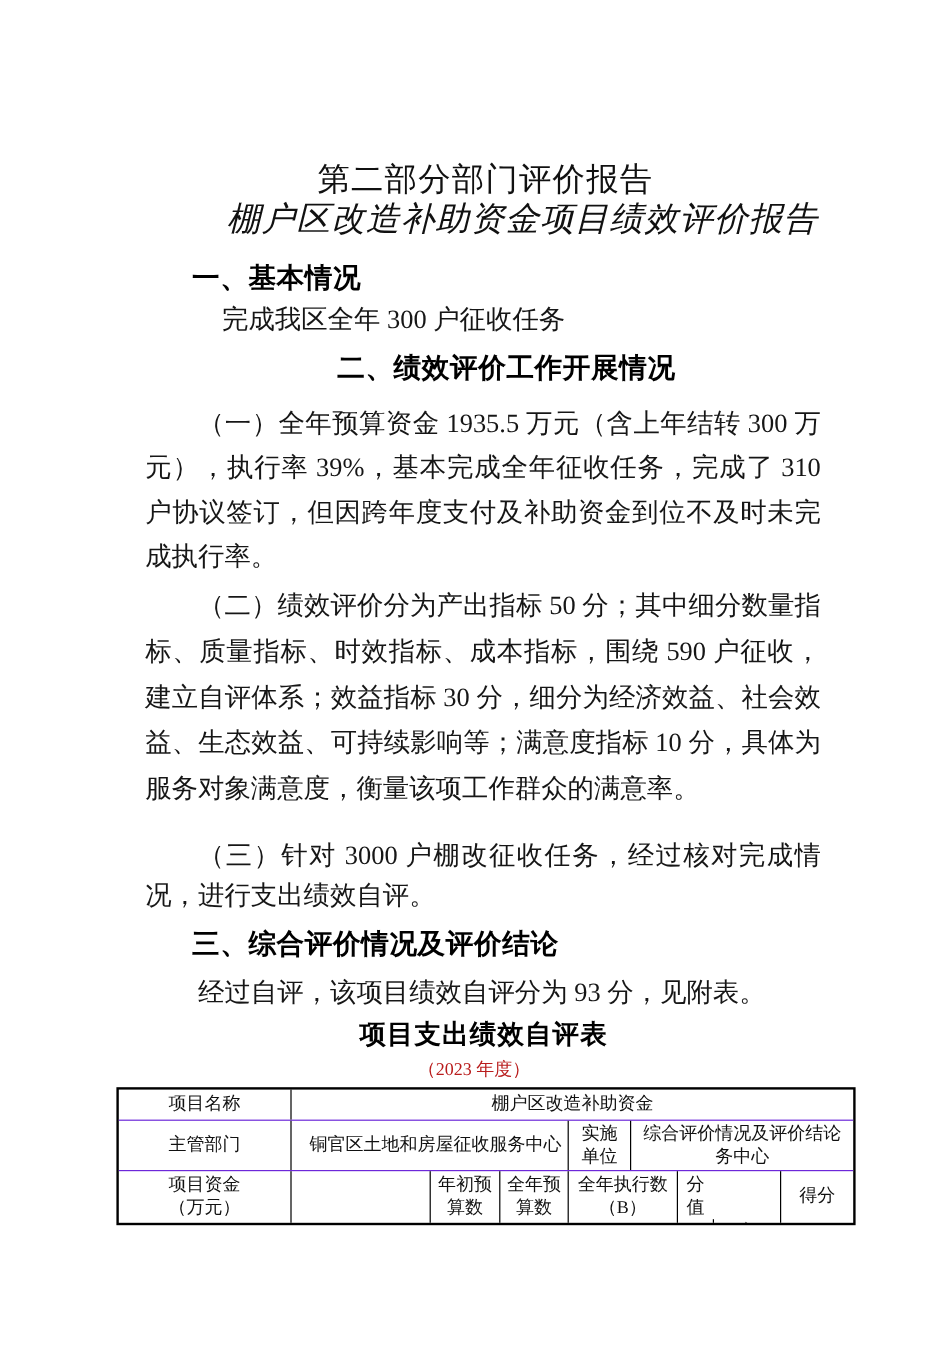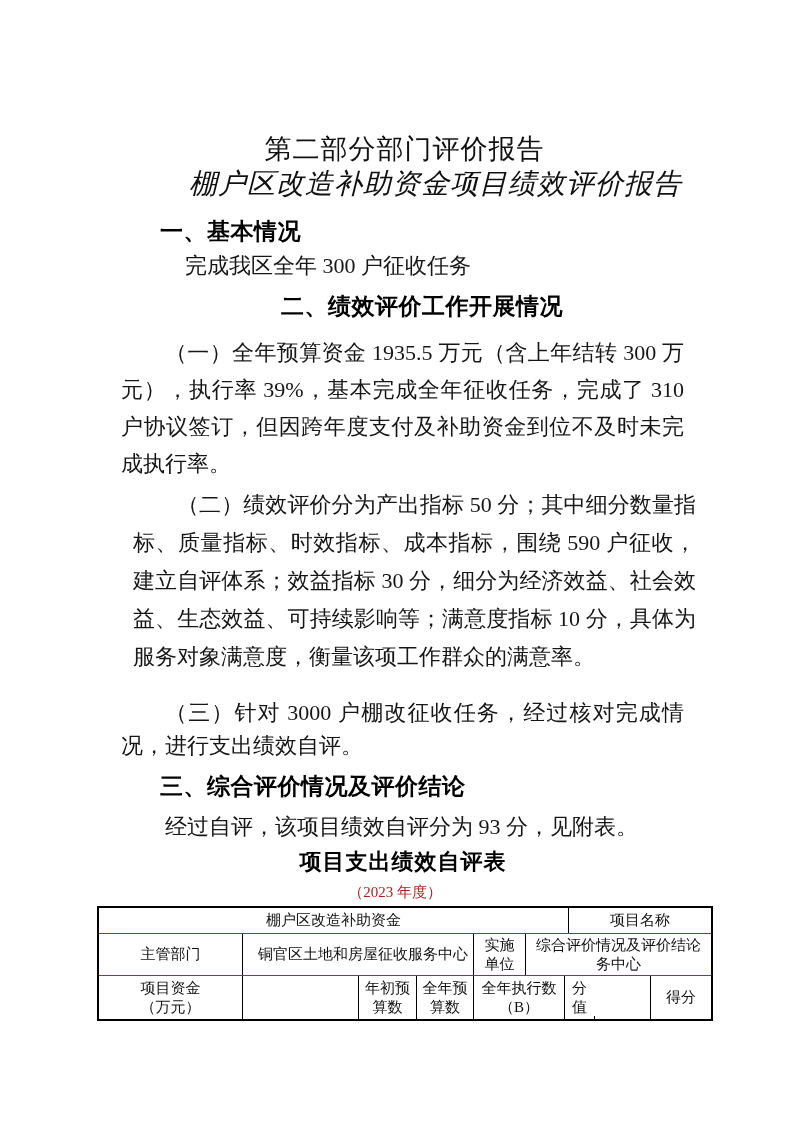--- a/index.html
+++ b/index.html
@@ -35,21 +35,21 @@
     color:#000;
     text-indent:39px;
     letter-spacing:0.5px;
   }
   .para{
     text-align:justify;
     text-indent:44px;
   }
   .intro{text-indent:64px;}
   .p1{top:334px;line-height:37px;}
-  .p2{top:486px;line-height:38px;margin-left:12px;}
+  .p2{top:486px;line-height:38px;}
   .p3{top:696px;line-height:33px;}
   .table-title{
     left:97px;width:612px;
     text-align:center;
     font-family:"Liberation Sans", sans-serif;
     font-weight:bold;
     font-size:22px;line-height:26px;
     color:#000;
     top:849px;
     letter-spacing:1px;
@@ -115,22 +115,22 @@
   <div class="abs body-block para p3">（三）针对 3000 户棚改征收任务，经过核对完成情况，进行支出绩效自评。</div>
 
   <div class="abs body-block heading" style="top:771px;">三、综合评价情况及评价结论</div>
   <div class="abs body-block para" style="top:812px;">经过自评，该项目绩效自评分为 93 分，见附表。</div>
 
   <div class="abs table-title">项目支出绩效自评表</div>
   <div class="abs table-subtitle">（2023 年度）</div>
 
   <div class="abs tbl">
     <div class="trow r1">
+      <div class="cell w143">项目名称</div>
       <div class="cell w469">棚户区改造补助资金</div>
-      <div class="cell w143">项目名称</div>
     </div>
     <div class="trow r2">
       <div class="cell w143">主管部门</div>
       <div class="cell w231">铜官区土地和房屋征收服务中心</div>
       <div class="cell w52">实施
 单位</div>
       <div class="cell w186">综合评价情况及评价结论
 务中心</div>
     </div>
     <div class="trow r3">

